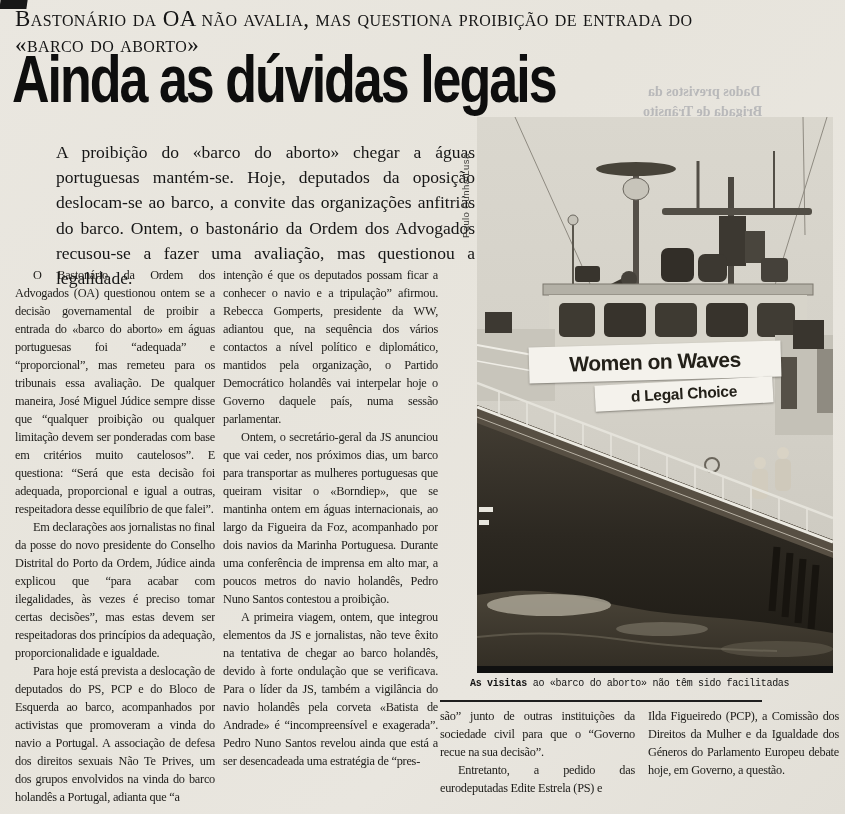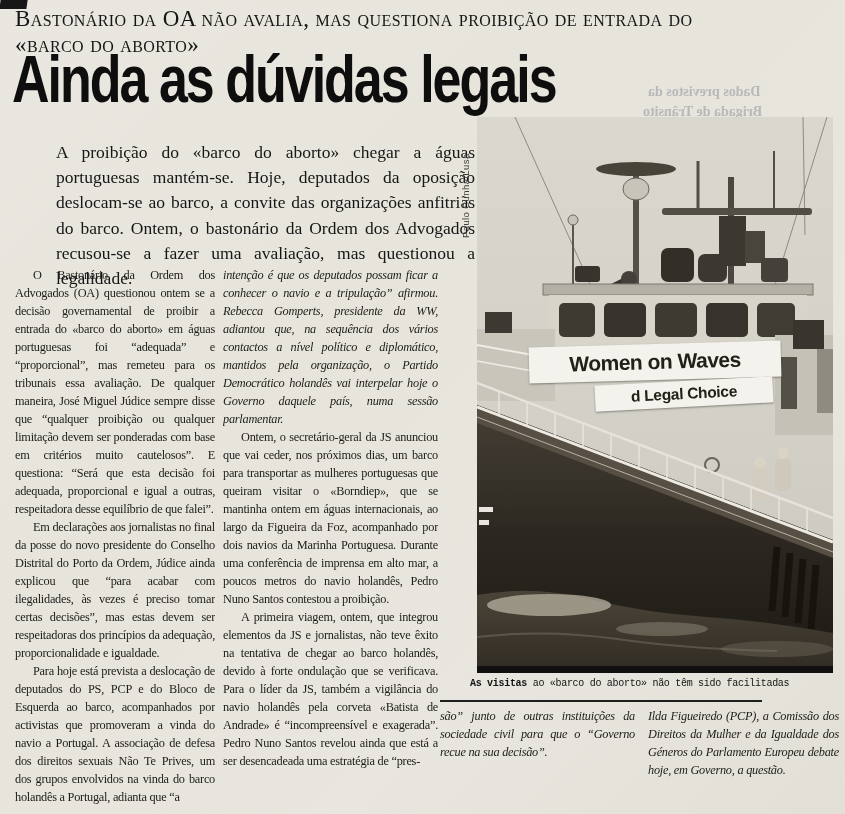--- a/index.html
+++ b/index.html
@@ -30,21 +30,21 @@
     font-size:17.5px;line-height:25.2px;text-align:justify;color:#161616;
   }
   .photo-credit{
     position:absolute;left:460px;top:128px;height:110px;
     writing-mode:vertical-rl;transform:rotate(180deg);
     font-family:"Liberation Sans",sans-serif;font-size:9.5px;letter-spacing:.4px;color:#3b3a37;
   }
   
   .col{position:absolute;text-align:justify;font-size:12.3px;line-height:18px;letter-spacing:-.25px;overflow:hidden;color:#1d1c19;}
   .col p{margin:0;text-indent:18px;}
-  .col p.cont{text-indent:0;font-style:italic;}
+  .col p.cont{text-indent:0;}
   .col1{left:15px;top:266px;width:200px;height:548px;}
   .col2{left:223px;top:266px;width:215px;height:548px;}
   .col3{left:440px;top:707px;width:195px;height:107px;}
   .col4{left:648px;top:707px;width:191px;height:107px;}
   
   .photo{
     position:absolute;left:477px;top:117px;width:356px;height:549px;overflow:hidden;
     background:linear-gradient(180deg,#dad7ce 0%,#d3d0c7 55%,#c9c6bd 100%);
   }
   .photo svg{position:absolute;left:0;top:0;}
@@ -223,19 +223,20 @@
   <div class="photo-bar"></div>
 
   <div class="caption">
     <span class="strong">As visitas</span><span> ao «barco do aborto» não têm sido facilitadas</span>
   </div>
 
   <div class="rule"></div>
 
   <div class="col col3">
     <p class="cont">são” junto de outras instituições da sociedade civil para que o “Governo recue na sua decisão”.</p>
+    <p>Entretanto, a pedido das eurodeputadas Edite Estrela (PS) e</p>
   </div>
 
   <div class="col col4">
     <p class="cont">Ilda Figueiredo (PCP), a Comissão dos Direitos da Mulher e da Igualdade dos Géneros do Parlamento Europeu debate hoje, em Governo, a questão.</p>
   </div>
 
 </div>
 
 </body></html>

